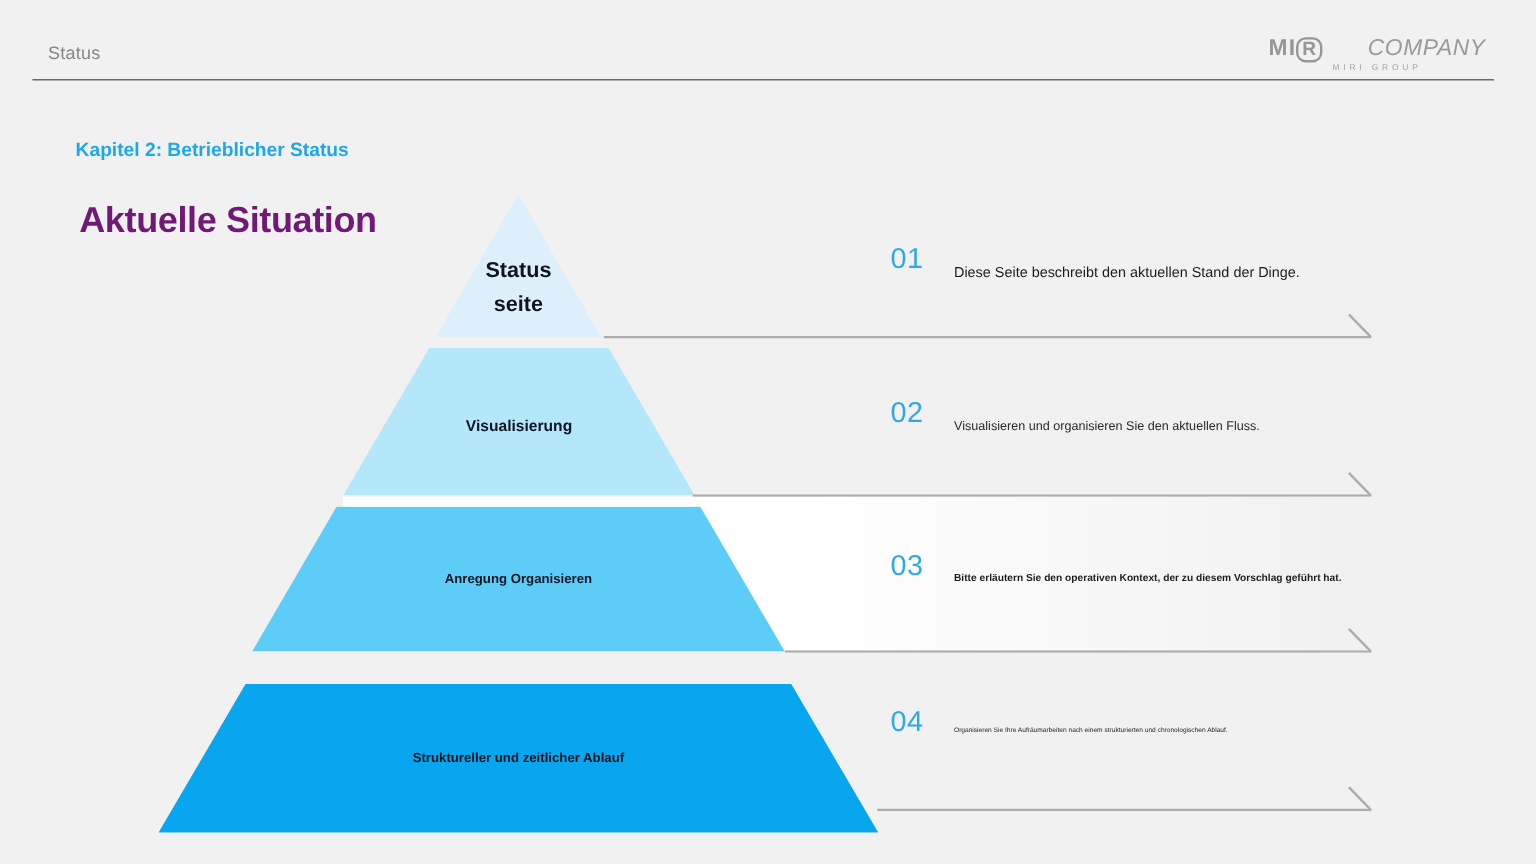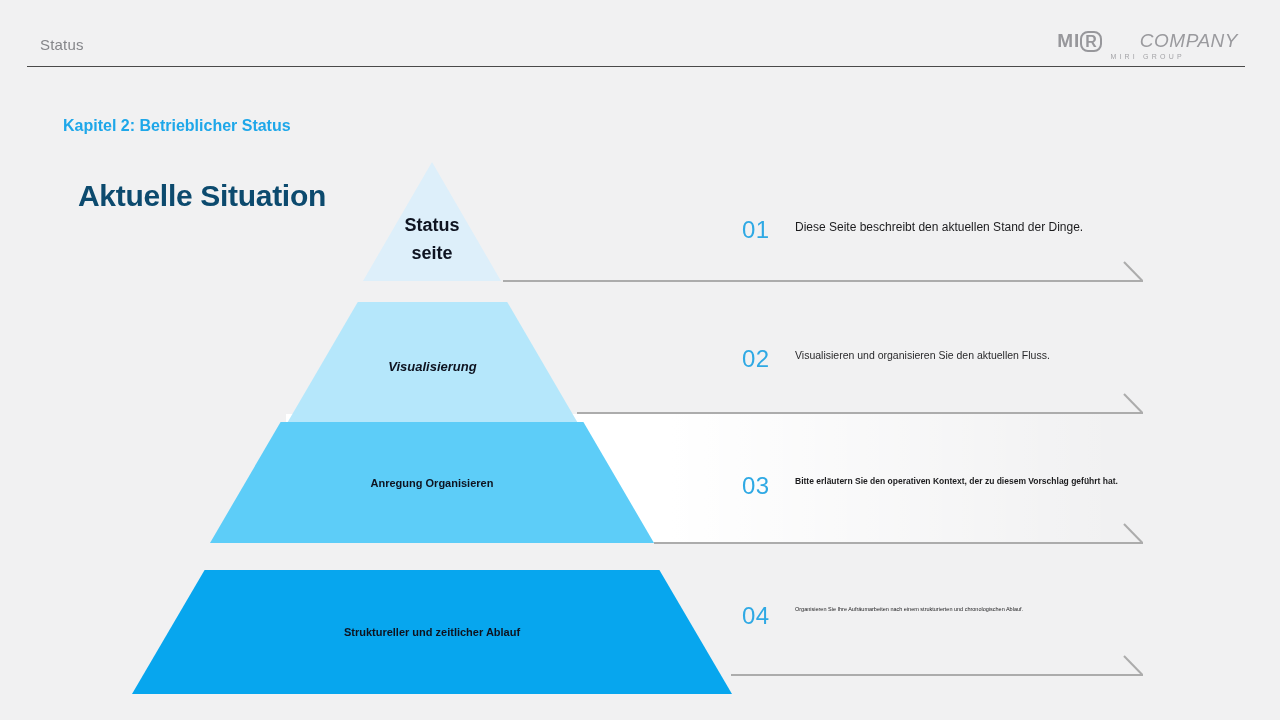--- a/index.html
+++ b/index.html
@@ -29,22 +29,22 @@
   }
   .logo-company{font-style:italic;font-weight:400;letter-spacing:.5px;color:#9A9A9E;margin-left:36px;}
   .logo-sub{font-size:7px;letter-spacing:3.2px;color:#A3A3A7;margin-top:1px;}
 
   
   .kicker{
     position:absolute;left:63px;top:117px;
     font-size:16px;font-weight:700;color:#1EA7E9;
   }
   .slide-title{
-    position:absolute;left:62px;top:163px;margin:16px;
-    font-size:30px;font-weight:800;color:#0c4a6e;letter-spacing:-.3px;
+    position:absolute;left:62px;top:163px;margin:4px;
+    font-size:30px;font-weight:800;color:#701a75;letter-spacing:-.3px;
   }
 
   
   .band{
     position:absolute;left:286px;top:414px;width:857px;height:128px;
     background:linear-gradient(90deg,#FFFFFF 0%,#FFFFFF 45%,rgba(255,255,255,0) 97%);
     z-index:1;
   }
 
   
@@ -53,24 +53,23 @@
     font-weight:700;color:#0E1320;text-align:center;white-space:pre-line;
   }
   .level-1{
     left:363px;top:162px;width:138px;height:119px;
     background:#DDEFFA;
     clip-path:polygon(50% 0,0 100%,100% 100%);
     align-items:flex-end;
   }
   .level-1 .lvl-label{font-size:18px;line-height:28px;padding-bottom:14px;}
   .level-2{
-    left:286px;top:302px;width:293px;height:123px;
+    left:286px;top:290px;width:293px;height:123px;
     background:#B5E7FB;
     clip-path:polygon(24.5% 0,75.5% 0,100% 100%,0 100%);
-    font-style:italic;
   }
   .level-2 .lvl-label{font-size:13px;padding-top:6px;}
   .level-3{
     left:210px;top:422px;width:444px;height:121px;
     background:#5DCDF8;
     clip-path:polygon(15.9% 0,84.1% 0,100% 100%,0 100%);
   }
   .level-3 .lvl-label{font-size:11px;}
   .level-4{
     left:132px;top:570px;width:600px;height:124px;
@@ -84,21 +83,21 @@
   .rowline svg{display:block;}
   .rowline-1{left:503px;top:260px;width:640px;}
   .rowline-2{left:577px;top:392px;width:566px;}
   .rowline-3{left:654px;top:522px;width:489px;}
   .rowline-4{left:731px;top:654px;width:412px;}
 
   
   .step{position:absolute;left:742px;z-index:4;}
   .step-1{top:200px;} .step-2{top:329px;} .step-3{top:456px;} .step-4{top:586px;}
   .num{
-    position:absolute;left:0;top:16px;
+    position:absolute;left:0;top:2px;
     font-size:24px;font-weight:500;color:#2FA9E4;letter-spacing:.5px;
   }
   .desc{
     position:absolute;left:53px;top:20px;white-space:nowrap;color:#1C1C1E;
   }
   .step-1 .desc{font-size:12px;}
   .step-2 .desc{font-size:10.5px;color:#2A2A2C;}
   .step-3 .desc{font-size:8.5px;font-weight:700;text-align:right;}
   .step-4 .desc{font-size:5.5px;}
 </style>

